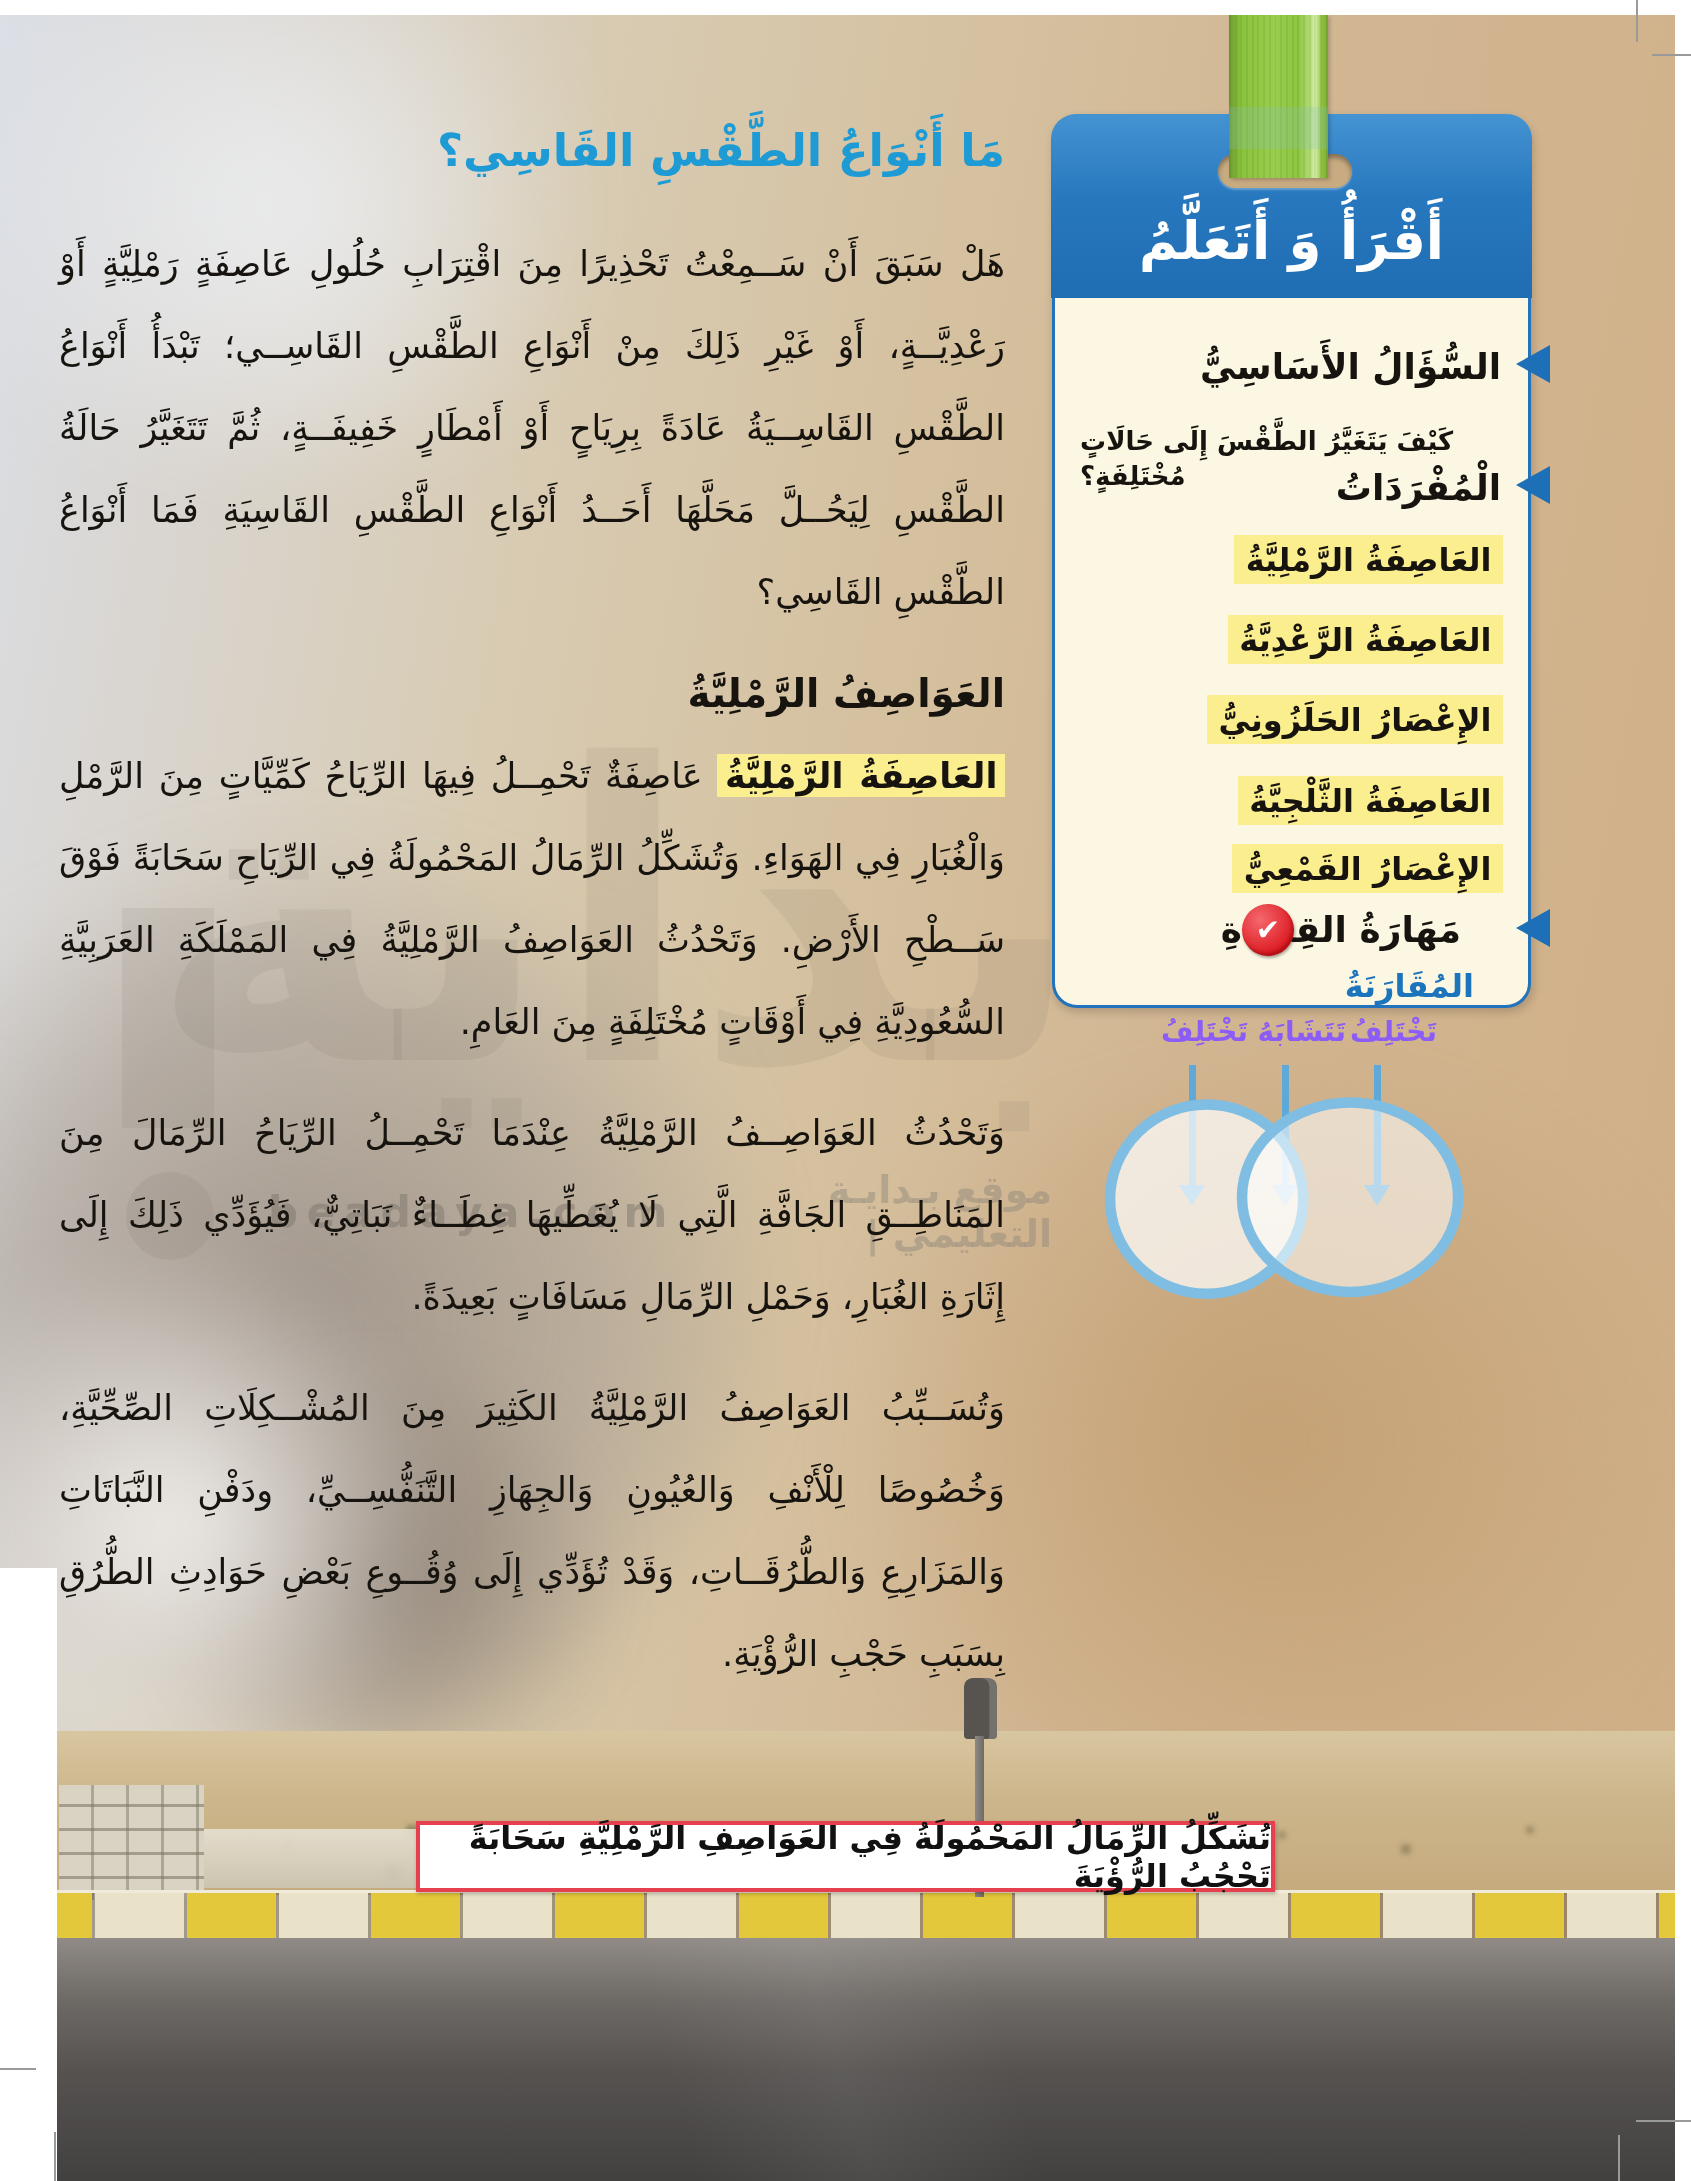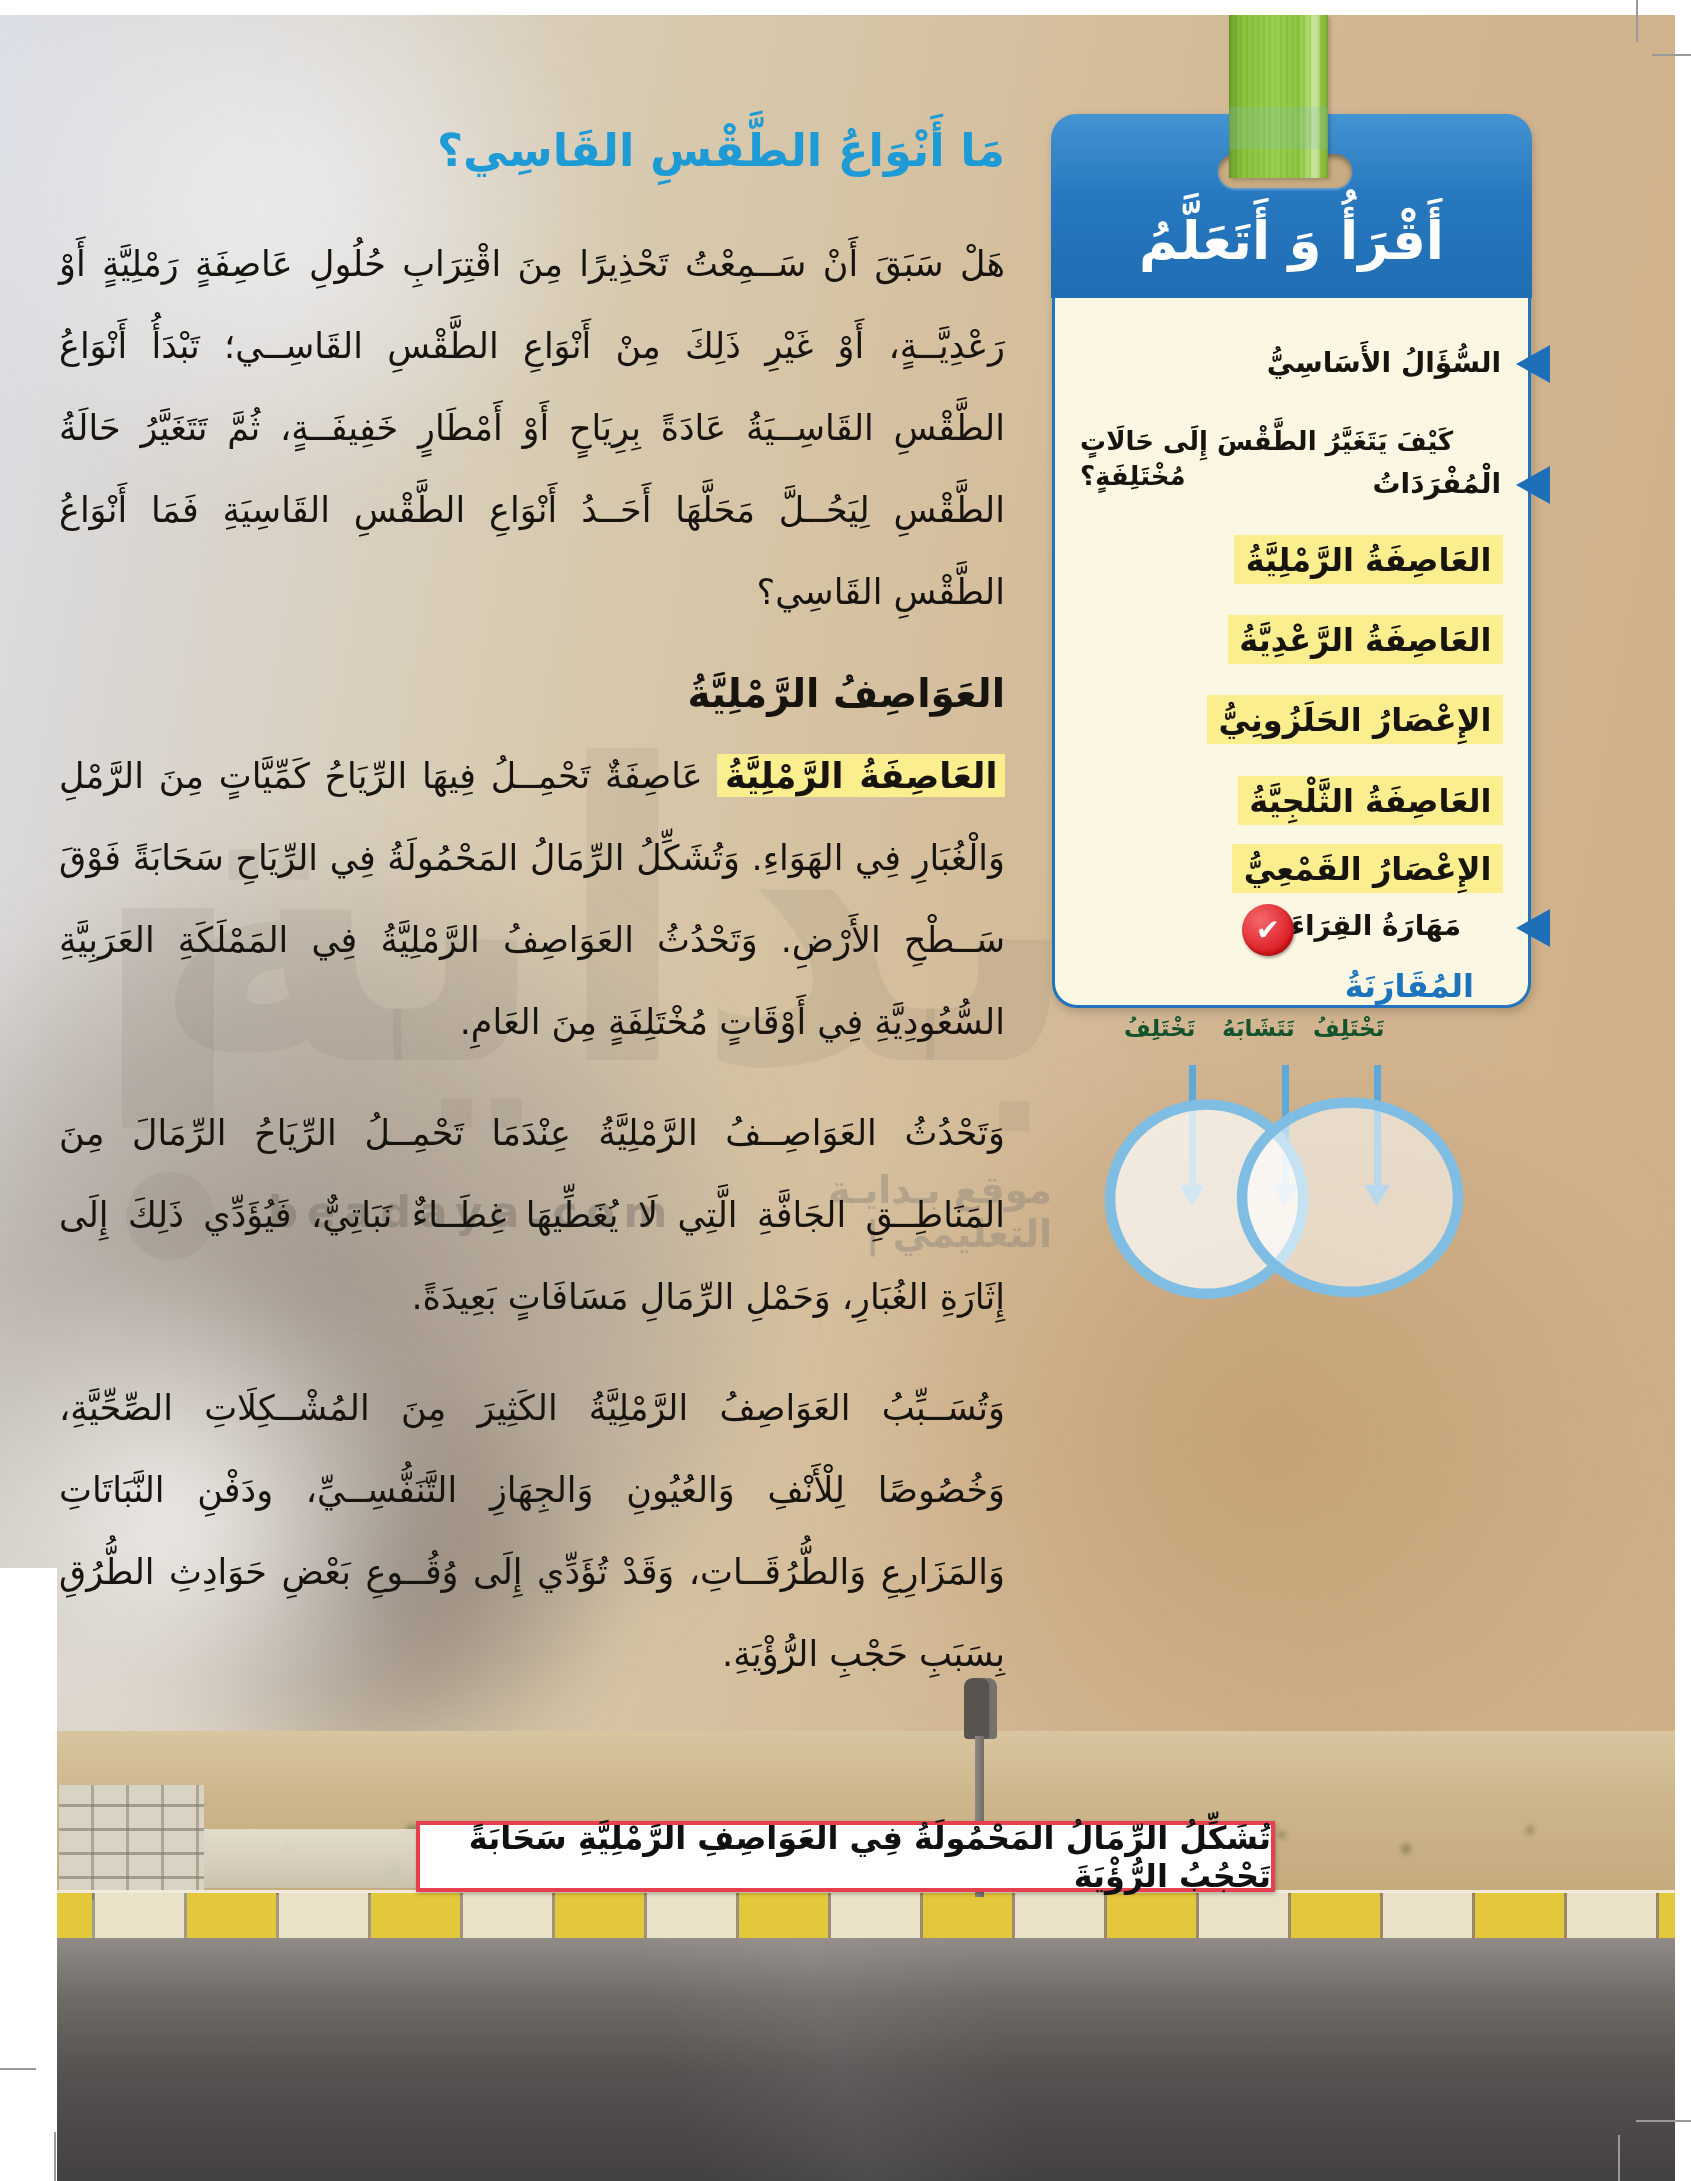--- a/index.html
+++ b/index.html
@@ -69,35 +69,35 @@
   .card-title{position:absolute;left:0;right:0;top:92px;text-align:center;
         font-size:53px;font-weight:bold;color:#fff;direction:rtl;}
   .slot{position:absolute;left:163px;top:36px;width:134px;height:34px;border-radius:17px;background:#C8AB81;
         box-shadow:inset 0 3.8px 4.8px rgba(0,0,0,.35),0 1.9px 1.9px rgba(255,255,255,.28);}
   .ribbon{position:absolute;left:1229px;top:15.3px;width:99px;height:163px;z-index:4;
         background:linear-gradient(90deg,#6F9C2F 0%,#8BC23C 12%,#9ACD4E 45%,#8FC640 70%,#B5DC77 82%,#D9EFAC 87%,#8CC23C 94%,#7FA936 100%);
         box-shadow:1.9px 1.9px 3.8px rgba(0,0,0,.2);}
   .ribbon::before{content:'';position:absolute;inset:0;
         background:repeating-linear-gradient(90deg,rgba(0,70,0,.08) 0 1.9px,transparent 1.9px 5.7px);}
   .ribbon::after{content:'';position:absolute;left:0;right:0;top:92px;height:42px;background:rgba(130,190,200,.22);}
-  .card-label{position:absolute;right:27px;font-size:28px;font-weight:bold;color:#17140F;direction:rtl;}
+  .card-label{position:absolute;right:27px;font-size:36px;font-weight:bold;color:#17140F;direction:rtl;}
   .card-question{position:absolute;right:27px;width:421px;font-size:26px;line-height:1.35;font-weight:bold;
         color:#17140F;direction:rtl;text-align:left;}
   .vocab{position:absolute;right:25px;font-size:32px;font-weight:bold;color:#17140F;direction:rtl;
         background:#FBEE8E;padding:5.7px 11.5px;}
   .bookmark{position:absolute;width:0;height:0;border-top:19px solid transparent;
         border-bottom:19px solid transparent;border-right:34px solid #1D6FB8;z-index:5;}
   .check{position:absolute;left:187px;top:786px;width:52px;height:52px;border-radius:50%;
         background:radial-gradient(circle at 35% 30%,#F4686C,#DC1A22 72%);color:#fff;font-size:29px;
         display:flex;align-items:center;justify-content:center;
         box-shadow:1px 1.9px 2.9px rgba(0,0,0,.35),inset -1.9px -2.9px 3.8px rgba(110,0,0,.4);}
   .skill-value{position:absolute;right:54px;top:849px;font-size:32px;font-weight:bold;color:#1B74BC;direction:rtl;}
   
-  .venn-label{position:absolute;width:124px;top:1015px;text-align:left;font-size:23px;font-weight:bold;
-        color:#14532d;direction:rtl;}
+  .venn-label{position:absolute;width:124px;top:1015px;text-align:right;font-size:28px;font-weight:bold;
+        color:#8b5cf6;direction:rtl;}
   .varrow{position:absolute;width:6.7px;height:122px;top:1065px;background:#5FA9D8;}
   .varrow::after{content:'';position:absolute;left:-10.5px;bottom:-19px;border-left:13.4px solid transparent;
         border-right:13.4px solid transparent;border-top:21px solid #5FA9D8;}
   .venn-svg{position:absolute;left:1090px;top:1090px;}
   
   .caption{position:absolute;left:416px;top:1821px;width:851px;height:63px;background:#fff;
         border:4.8px solid #E6404F;display:flex;align-items:center;justify-content:center;
         font-size:32px;font-weight:bold;color:#111;direction:rtl;z-index:6;box-shadow:1px 1.9px 3.8px rgba(0,0,0,.25);}
   
   .footer-bar{position:absolute;left:1291px;top:2005px;width:360px;height:56px;z-index:6;

